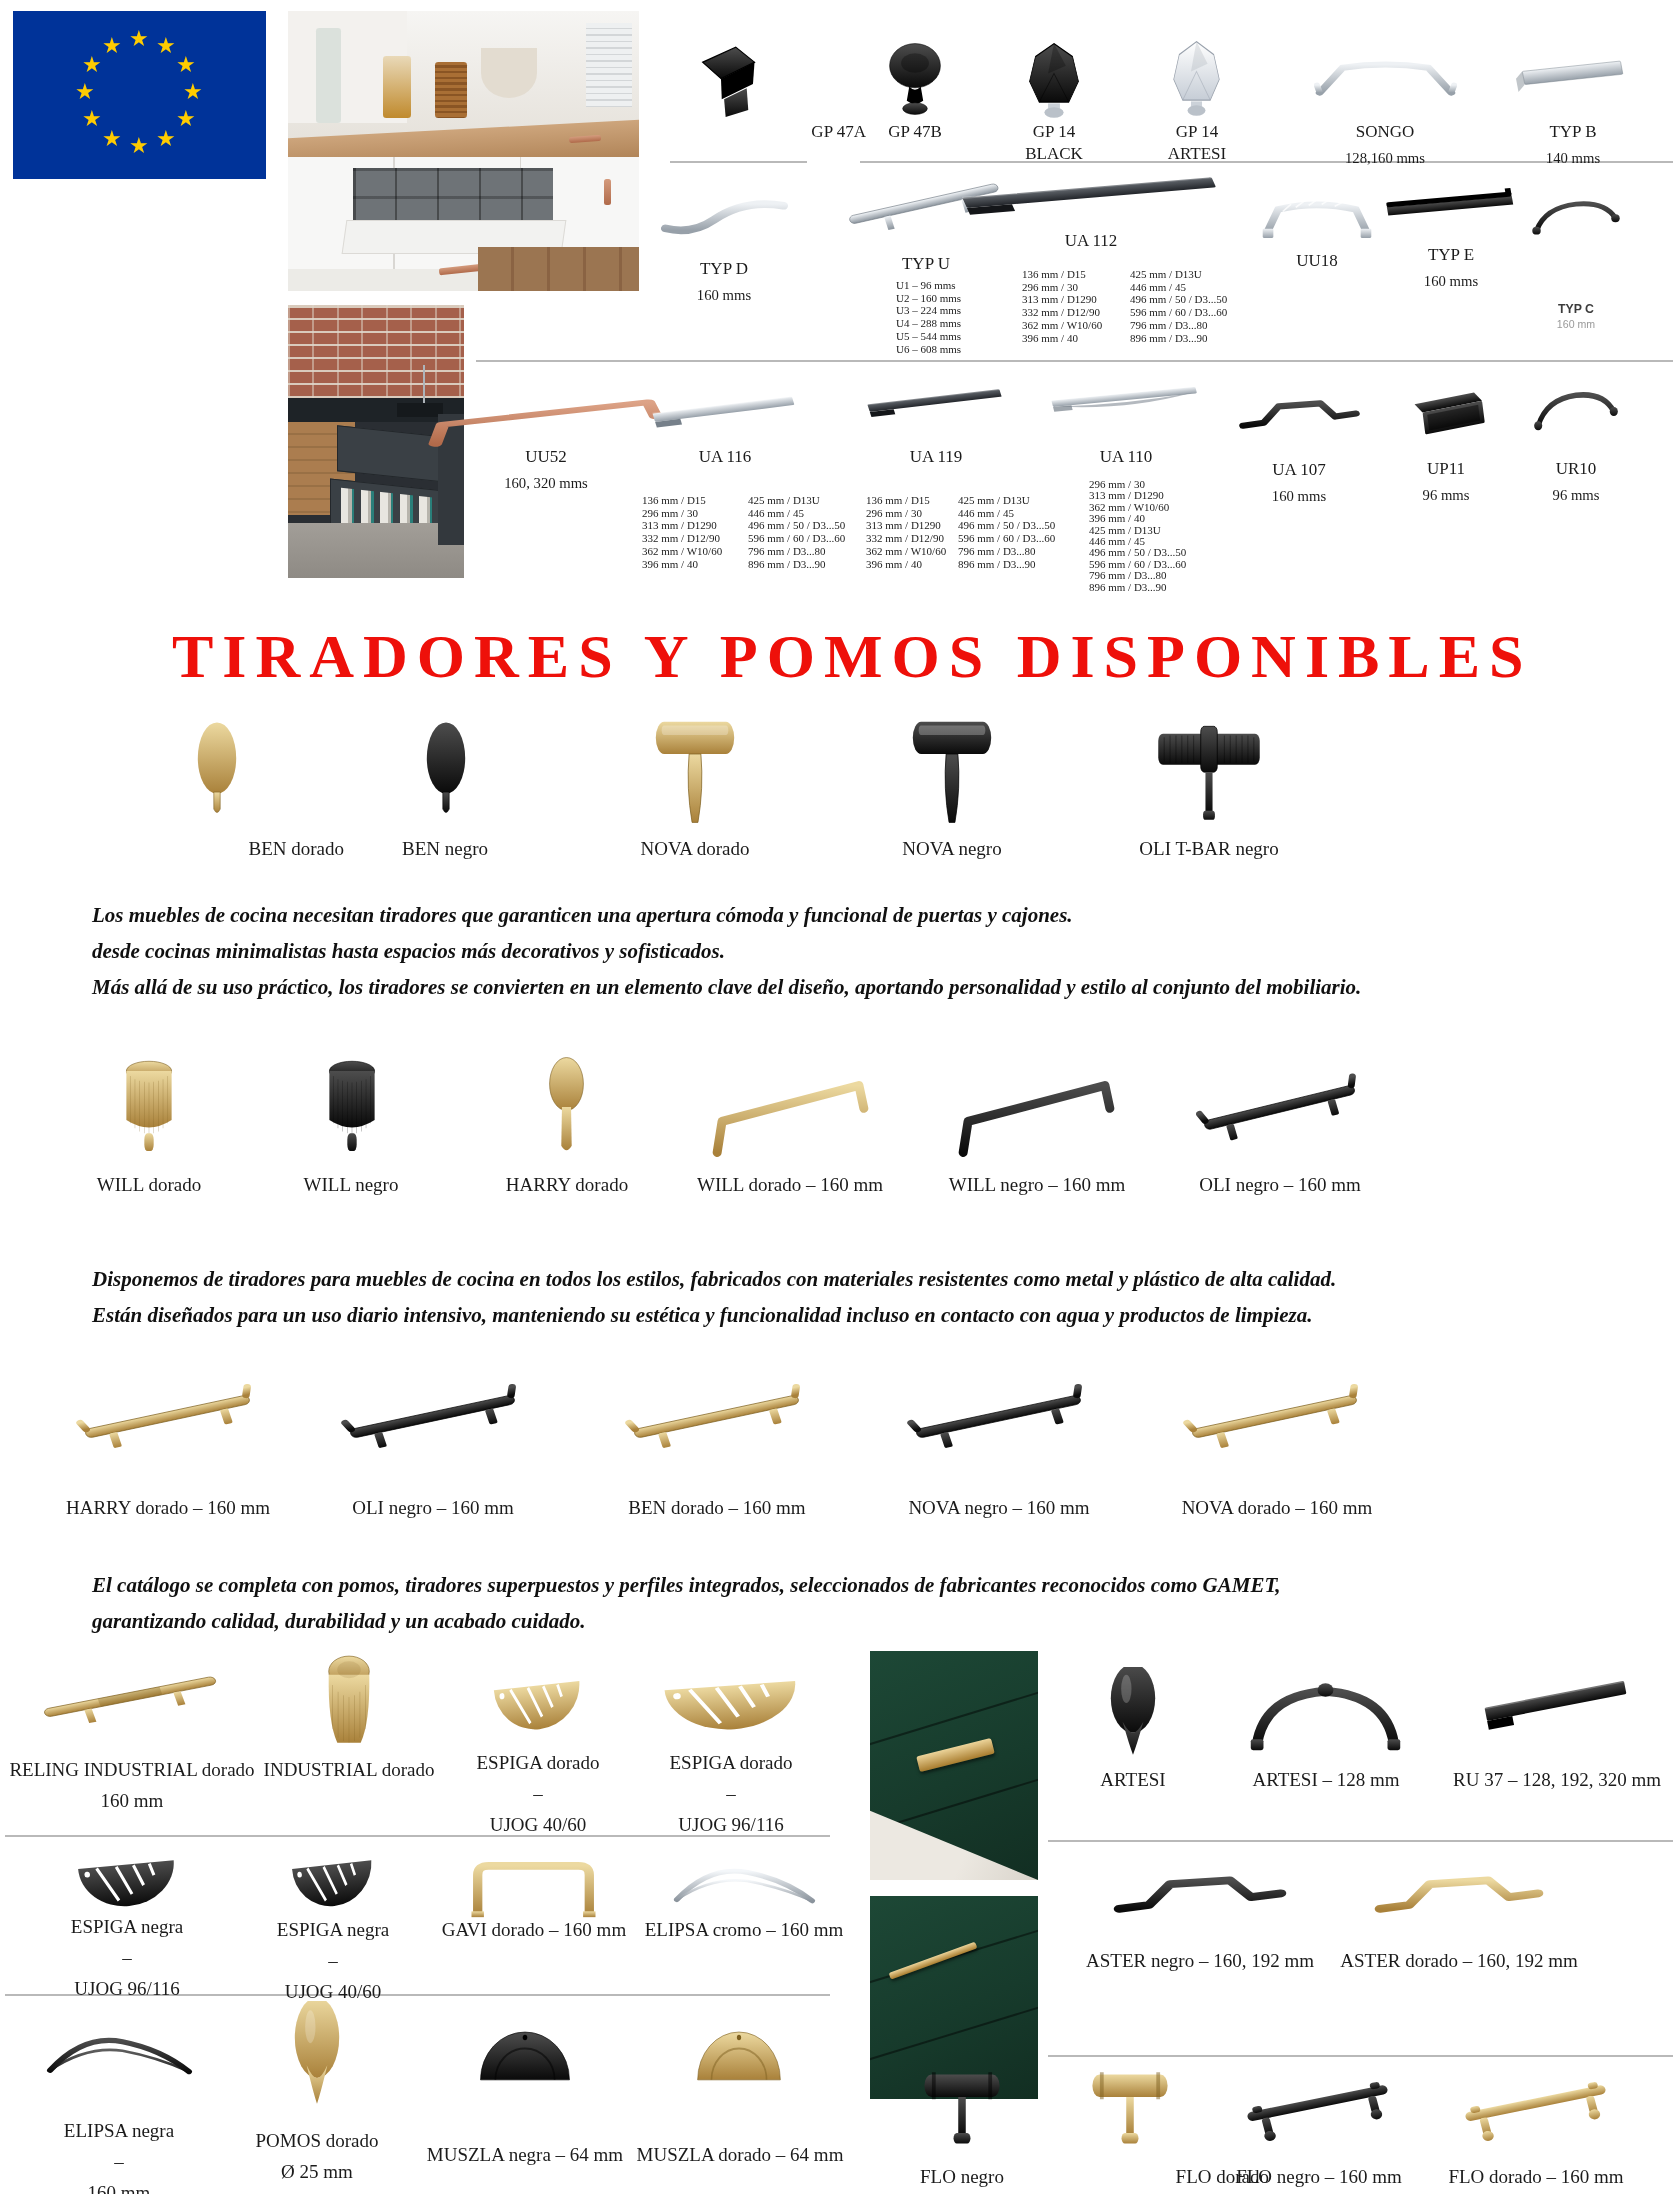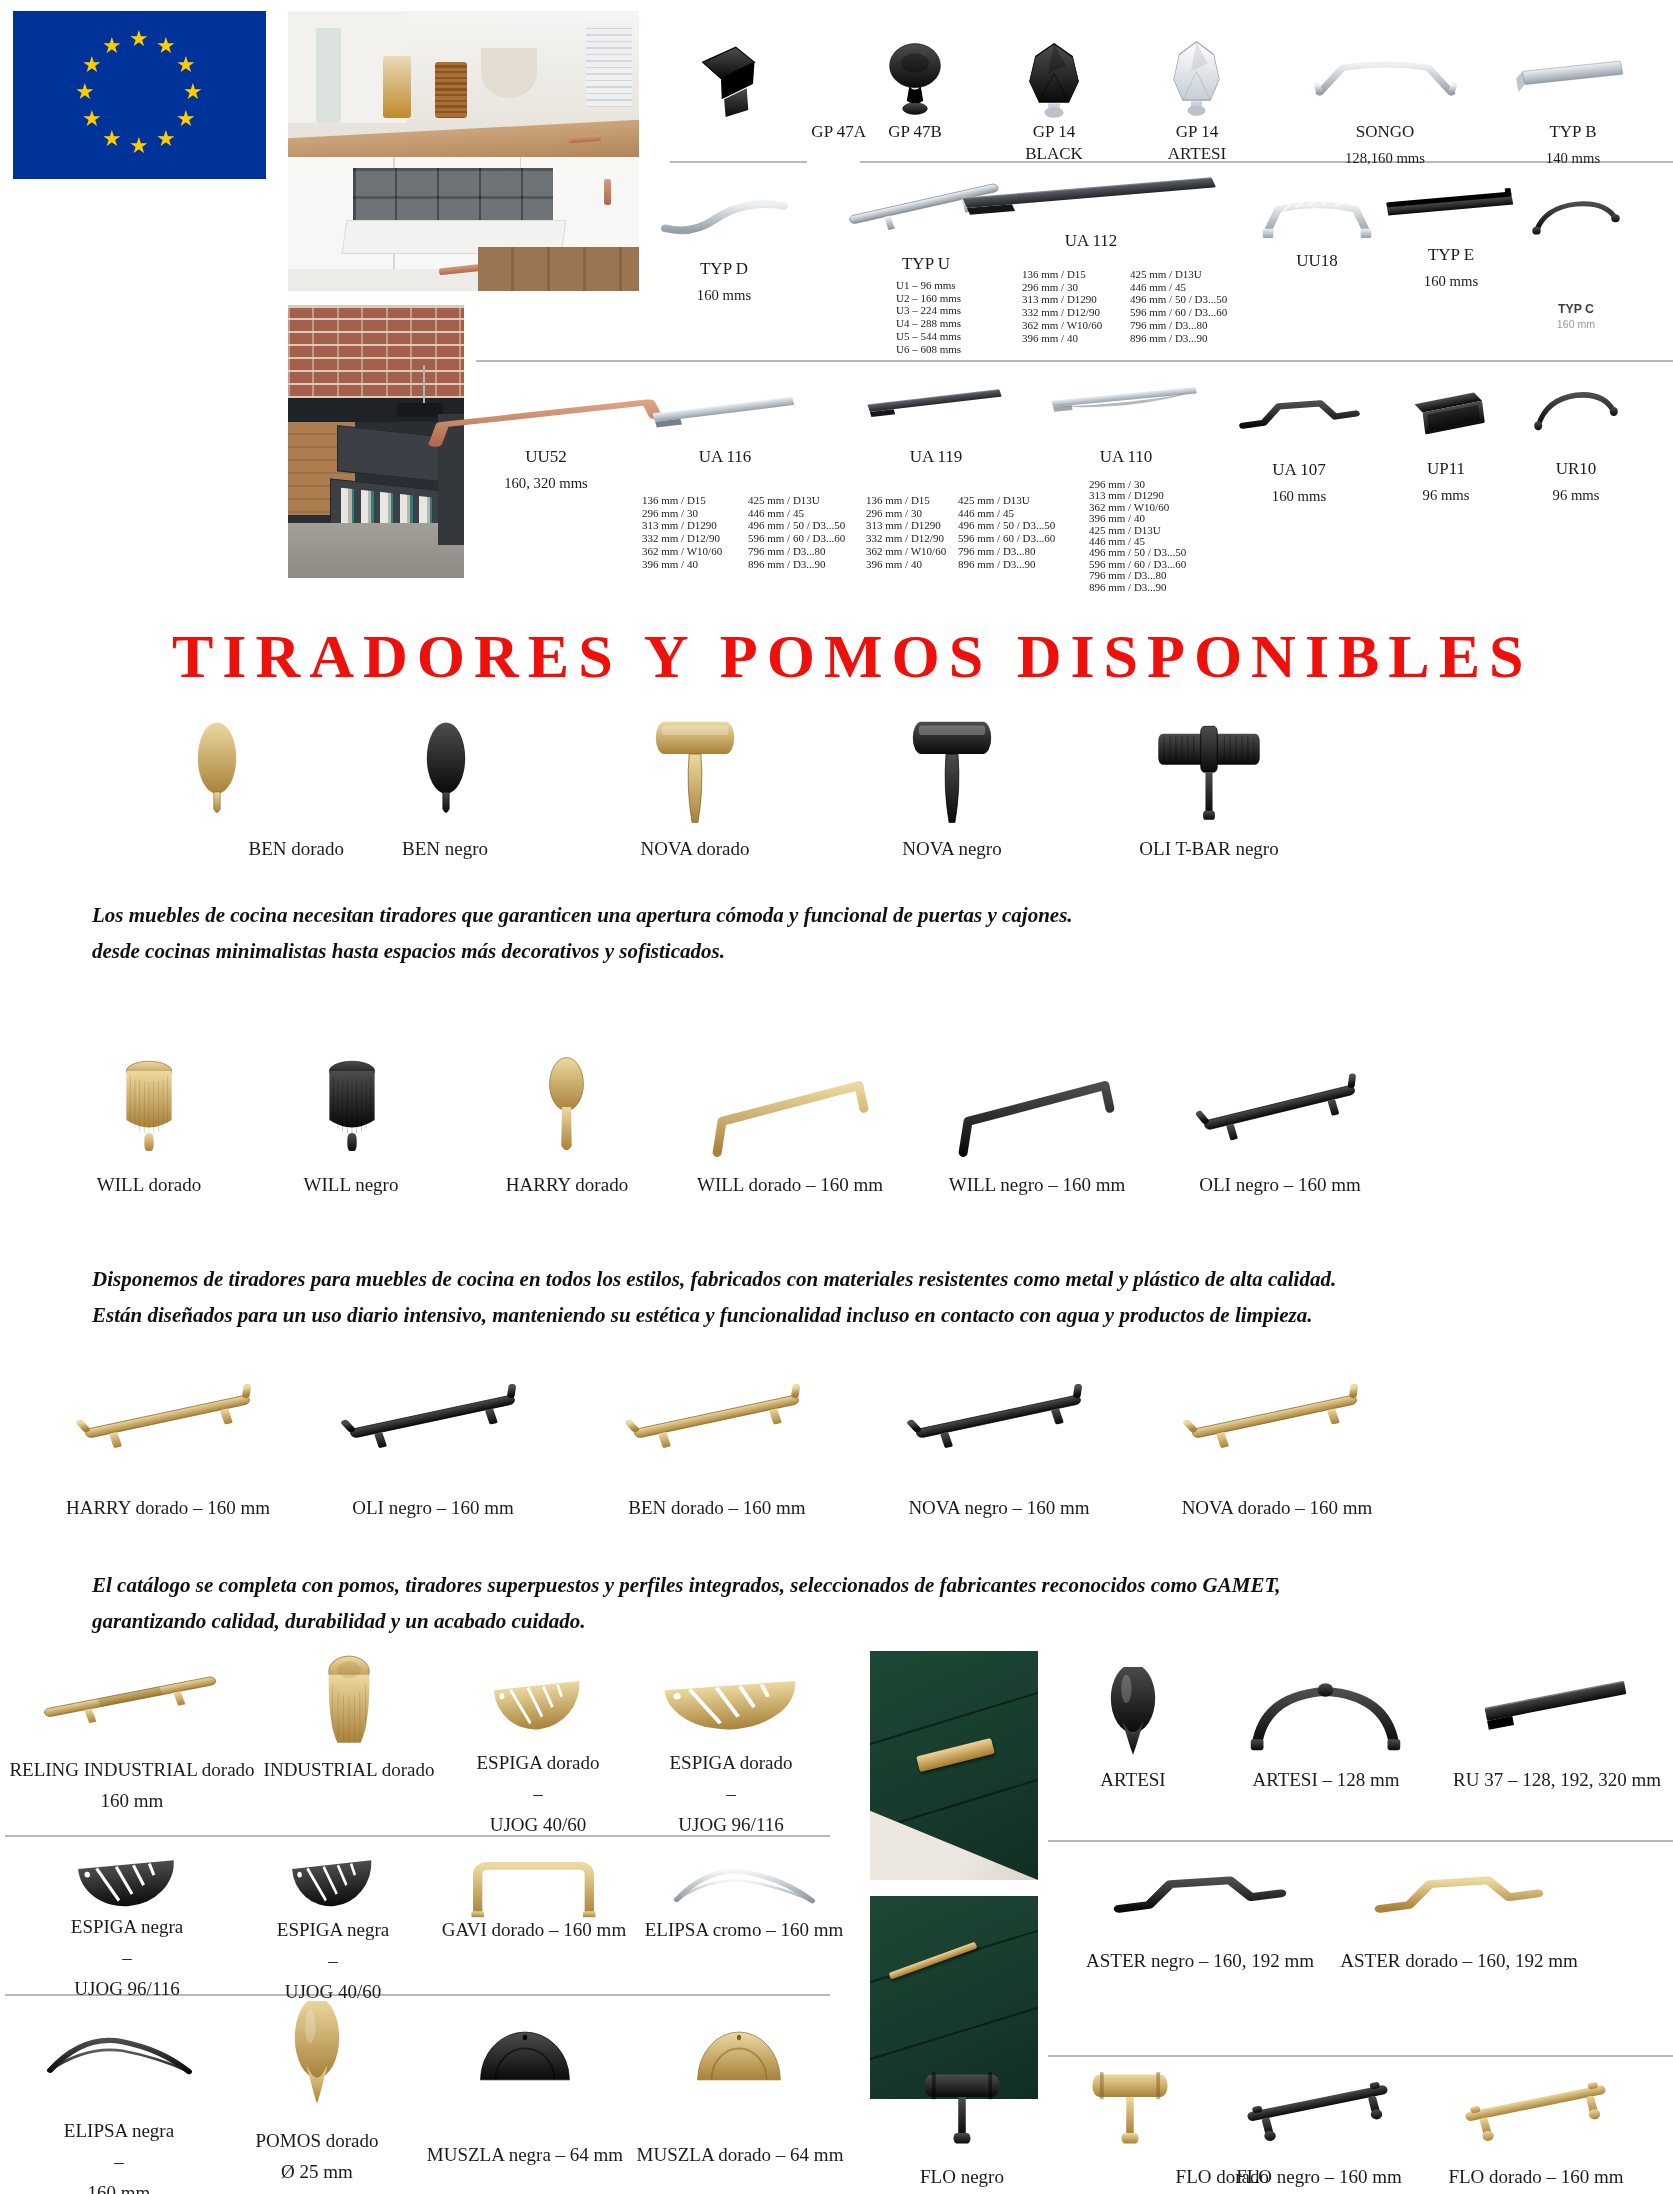--- a/index.html
+++ b/index.html
@@ -153,20 +153,21 @@
   <div class="divider" style="left:4.9px;top:1835px;width:825px"></div>
   <div class="divider" style="left:1048px;top:1840px;width:626px"></div>
   <div class="divider" style="left:4.9px;top:1994px;width:825px"></div>
   <div class="divider" style="left:1048px;top:2055px;width:626px"></div>
 
   <div class="title" style="color: rgb(238, 16, 10);">TIRADORES Y POMOS DISPONIBLES</div>
 
   <div class="para" style="top:897px">
     <div class="pline">Los muebles de cocina necesitan tiradores que garanticen una apertura cómoda y funcional de puertas y cajones.</div>
     <div class="pline">desde cocinas minimalistas hasta espacios más decorativos y sofisticados.</div>
+    <div class="pline">Más allá de su uso práctico, los tiradores se convierten en un elemento clave del diseño, aportando personalidad y estilo al conjunto del mobiliario.</div>
   </div>
   <div class="para" style="top:1261px">
     <div class="pline">Disponemos de tiradores para muebles de cocina en todos los estilos, fabricados con materiales resistentes como metal y plástico de alta calidad.</div>
     <div class="pline">Están diseñados para un uso diario intensivo, manteniendo su estética y funcionalidad incluso en contacto con agua y productos de limpieza.</div>
   </div>
   <div class="para" style="top:1567px">
     <div class="pline">El catálogo se completa con pomos, tiradores superpuestos y perfiles integrados, seleccionados de fabricantes reconocidos como GAMET,</div>
     <div class="pline">garantizando calidad, durabilidad y un acabado cuidado.</div>
   </div>
 

